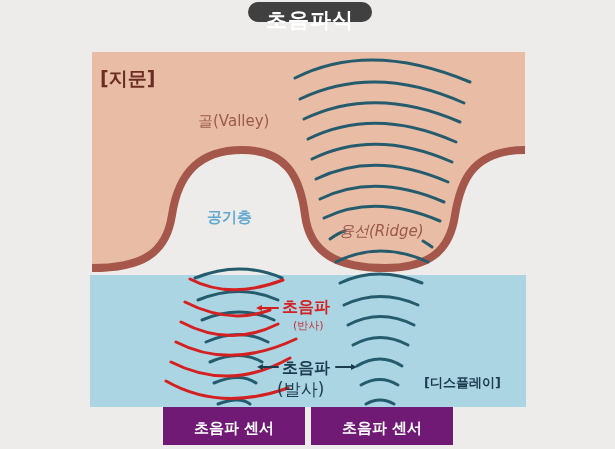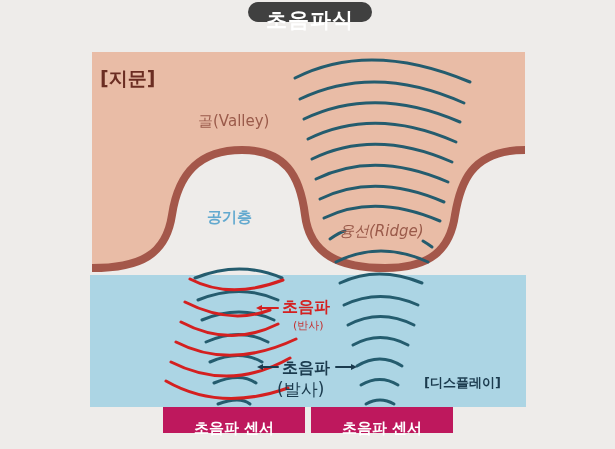--- a/index.html
+++ b/index.html
@@ -19,21 +19,21 @@
   .fp-label { left:100px; top:66px; font-size:19px; color:#6b2d22; }
   .valley-label { left:198px; top:112px; font-size:15px; color:#9a5a4a; font-weight:normal; }
   .air-label { left:207px; top:208px; font-size:15px; color:#62a9cf; }
   .ridge-label { left:339px; top:222px; font-size:15px; color:#9a5a4a; font-weight:normal;font-style:italic; }
   .refl-main { left:282px; top:297px; font-size:16px; color:#d42020; }
   .refl-sub { left:287px; top:318px; font-size:11px; color:#c43030; font-weight:normal;margin-left:6px; }
   .emit-main { left:282px; top:358px; font-size:16px; color:#1b3b4e; }
   .emit-sub { left:277px; top:378px; font-size:17px; color:#1b3b4e; font-weight:normal; }
   .display-label { left:424px; top:374px; font-size:13px; color:#1b3b4e; }
   .sensor {
-    position:absolute; top:407px; height:26px; background:#be185d;
+    position:absolute; top:407px; height:38px; background:#701a75;
     color:#fff; font-weight:bold; font-size:15px; text-align:center; line-height:42px;
   }
   .sensor.s1 { left:163px; width:142px; }
   .sensor.s2 { left:311px; width:142px; }
 </style>
 </head>
 <body>
 
 <svg class="diagram" width="615" height="449" viewBox="0 0 615 449">
 

